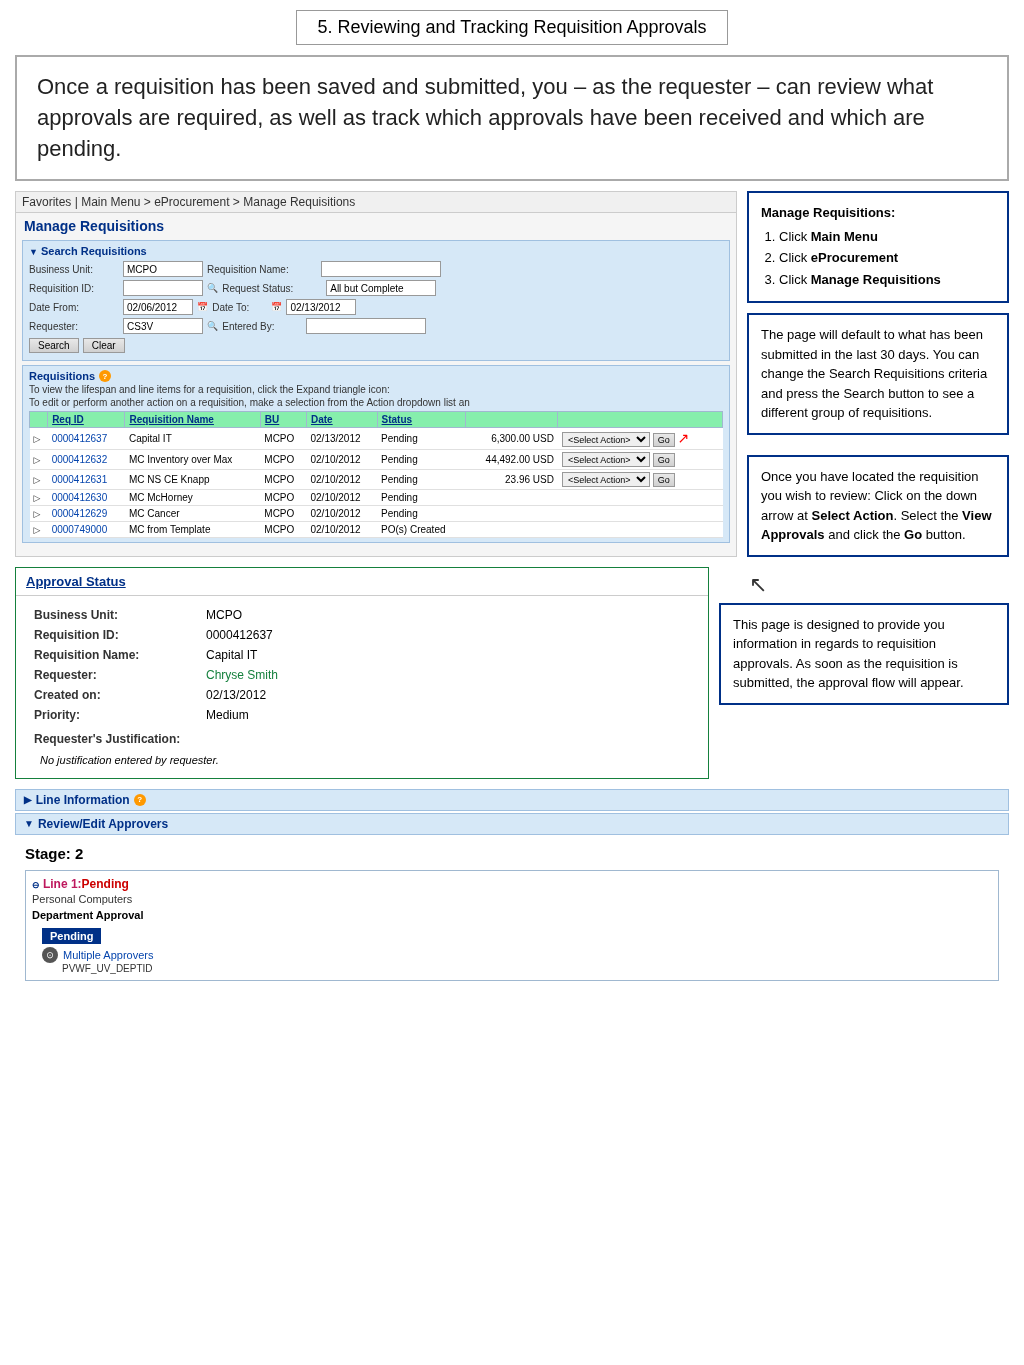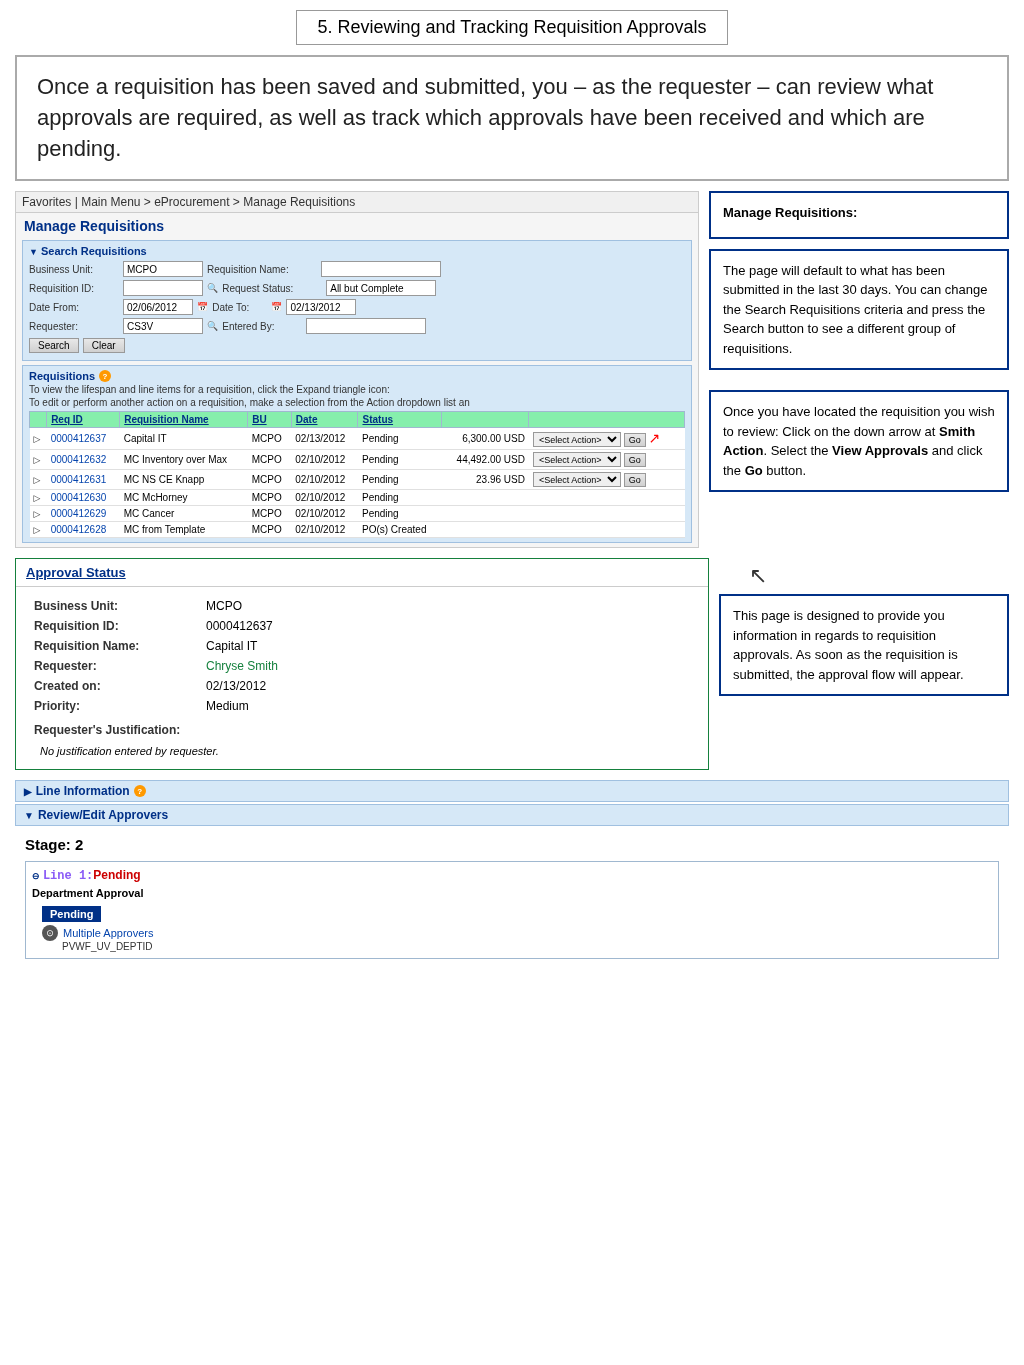--- a/index.html
+++ b/index.html
@@ -178,21 +178,21 @@
       border: 1px solid #999;
       padding: 1px 4px;
       font-size: 9px;
       cursor: pointer;
     }
 
     .amount-cell { text-align: right; font-size: 10px; }
 
     
     .right-panels {
-      width: 300px;
+      width: 262px;
       display: flex;
       flex-direction: column;
       gap: 10px;
     }
 
     .callout-box {
       border: 2px solid #003087;
       padding: 10px 12px;
       background: #fff;
       font-size: 13px;
@@ -481,47 +481,52 @@
       <td>MCPO</td>
       <td>02/10/2012</td>
       <td>Pending</td>
       <td class="amount-cell"></td>
       <td>
         
       </td>
     </tr>
             <tr>
       <td><span class="expand-arrow">▷</span></td>
-      <td><a href="#">0000412628</a></td>
+      <td><a href="#">0000749000</a></td>
       <td>MC from Template</td>
       <td>MCPO</td>
       <td>02/10/2012</td>
       <td>PO(s) Created</td>
       <td class="amount-cell"></td>
       <td>
         
       </td>
     </tr>
           </tbody>
       </table>
     </div>
   </div>
 
   <div class="right-panels">
 
     <div class="callout-box">
       <div style="font-weight:bold; margin-bottom:4px;">Manage Requisitions:</div>
+      <ol>
+        <li>Click <strong>Main Menu</strong></li>
+        <li>Click <strong>eProcurement</strong></li>
+        <li>Click <strong>Manage Requisitions</strong></li>
+      </ol>
     </div>
 
     <div class="callout-box">
       <span>The page will default to what has been submitted in the last 30 days.  You can change the Search Requisitions criteria and press the Search button to see a different group of requisitions.</span>
     </div>
 
     <div class="callout-box" style="margin-top:10px;">
-      Once you have located the requisition you wish to review: Click on the down arrow at <strong>Smith Action</strong>. Select the <strong>View Approvals</strong> and click the <strong>Go</strong> button.
+      Once you have located the requisition you wish to review: Click on the down arrow at <strong>Select Action</strong>. Select the <strong>View Approvals</strong> and click the <strong>Go</strong> button.
     </div>
   </div>
 </div>
 
 <div class="approval-status-section">
 
   <div class="approval-left">
     <div class="approval-header">
       <span class="approval-header-title">Approval Status</span>
     </div>
@@ -578,21 +583,22 @@
   </div>
 
   <div class="section-bar">
     <span class="expand-tri">▼</span>
     <span>Review/Edit Approvers</span>
   </div>
 
   <div class="stage-label">Stage: 2</div>
 
   <div class="line-box">
-    <div class="line-header"><span style="font-size:9px;">⊖</span> <span style="color:#8b5cf6;font-family:Liberation Mono, monospace;">Line 1:</span><span style="color:#cc0000;font-weight:bold;">Pending</span></div>
+    <div class="line-header"><span style="font-size:9px;">⊖</span> <span style="color:#be185d;">Line 1:</span><span style="color:#cc0000;font-weight:bold;">Pending</span></div>
+    <div class="line-subtitle">Personal Computers</div>
     <div class="dept-approval-label">Department Approval</div>
 
     <div style="padding-left:10px; margin-top:4px;">
       <div class="pending-badge">Pending</div>
       <div class="approver-row">
         <div class="approver-icon">⊙</div>
         <a href="#" class="approver-link">Multiple Approvers</a>
       </div>
       <div class="approver-id" style="padding-left:20px;">PVWF_UV_DEPTID</div>
     </div>

